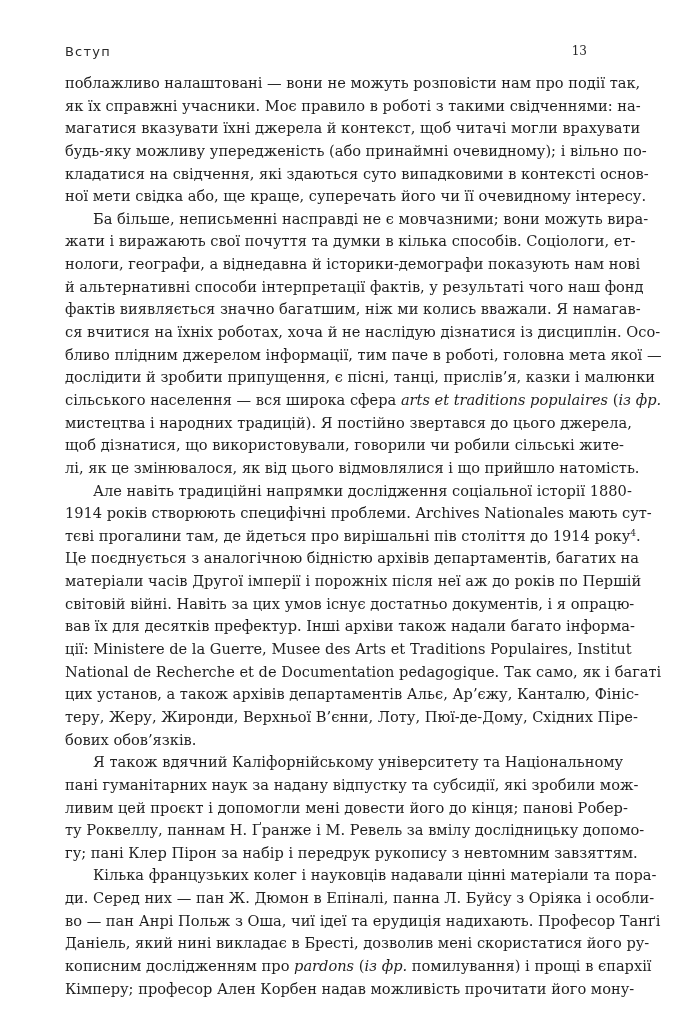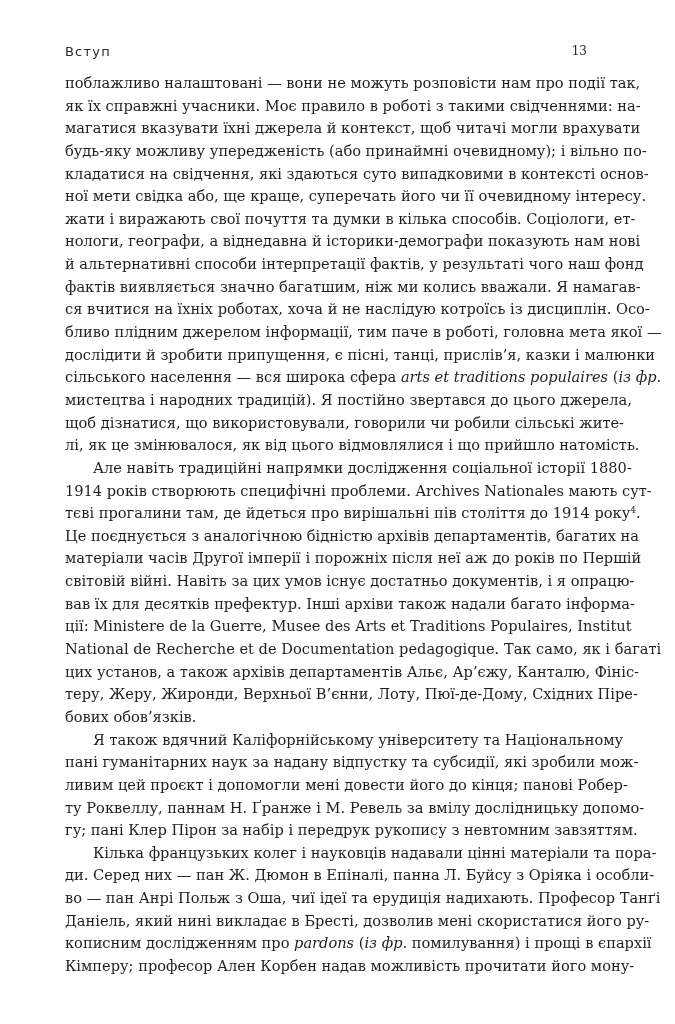--- a/index.html
+++ b/index.html
@@ -28,25 +28,26 @@
   <div class="body" id="body-text">
       <div>
         <span class="line">поблажливо налаштовані — вони не можуть розповісти нам про події так,</span>
         <span class="line">як їх справжні учасники. Моє правило в роботі з такими свідченнями: на-</span>
         <span class="line">магатися вказувати їхні джерела й контекст, щоб читачі могли врахувати</span>
         <span class="line">будь-яку можливу упередженість (або принаймні очевидному); і вільно по-</span>
         <span class="line">кладатися на свідчення, які здаються суто випадковими в контексті основ-</span>
         <span class="line last">ної мети свідка або, ще краще, суперечать його чи її очевидному інтересу.</span>
       </div>
       <div>
+        <span class="line indent">Ба більше, неписьменні насправді не є мовчазними; вони можуть вира-</span>
         <span class="line">жати і виражають свої почуття та думки в кілька способів. Соціологи, ет-</span>
         <span class="line">нологи, географи, а віднедавна й історики-демографи показують нам нові</span>
         <span class="line">й альтернативні способи інтерпретації фактів, у результаті чого наш фонд</span>
         <span class="line">фактів виявляється значно багатшим, ніж ми колись вважали. Я намагав-</span>
-        <span class="line">ся вчитися на їхніх роботах, хоча й не наслідую котроїсь із дисциплін. Осо-</span>
+        <span class="line">ся вчитися на їхніх роботах, хоча й не наслідую дізнатися із дисциплін. Осо-</span>
         <span class="line">бливо плідним джерелом інформації, тим паче в роботі, головна мета якої —</span>
         <span class="line">дослідити й зробити припущення, є пісні, танці, прислів’я, казки і малюнки</span>
         <span class="line">сільського населення — вся широка сфера <i>arts et traditions populaires</i> (<i>із фр.</i></span>
         <span class="line">мистецтва і народних традицій). Я постійно звертався до цього джерела,</span>
         <span class="line">щоб дізнатися, що використовували, говорили чи робили сільські жите-</span>
         <span class="line last">лі, як це змінювалося, як від цього відмовлялися і що прийшло натомість.</span>
       </div>
       <div>
         <span class="line indent">Але навіть традиційні напрямки дослідження соціальної історії 1880-</span>
         <span class="line">1914 років створюють специфічні проблеми. Archives Nationales мають сут-</span>

